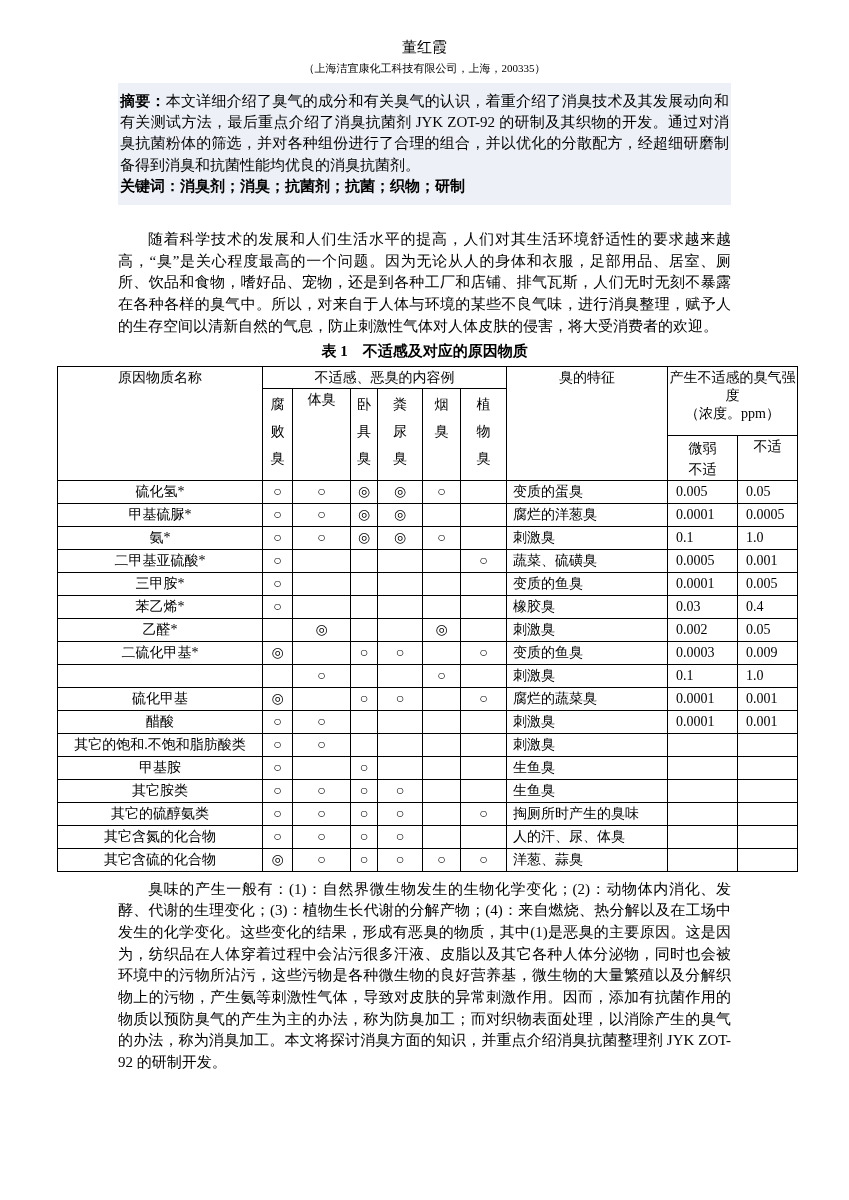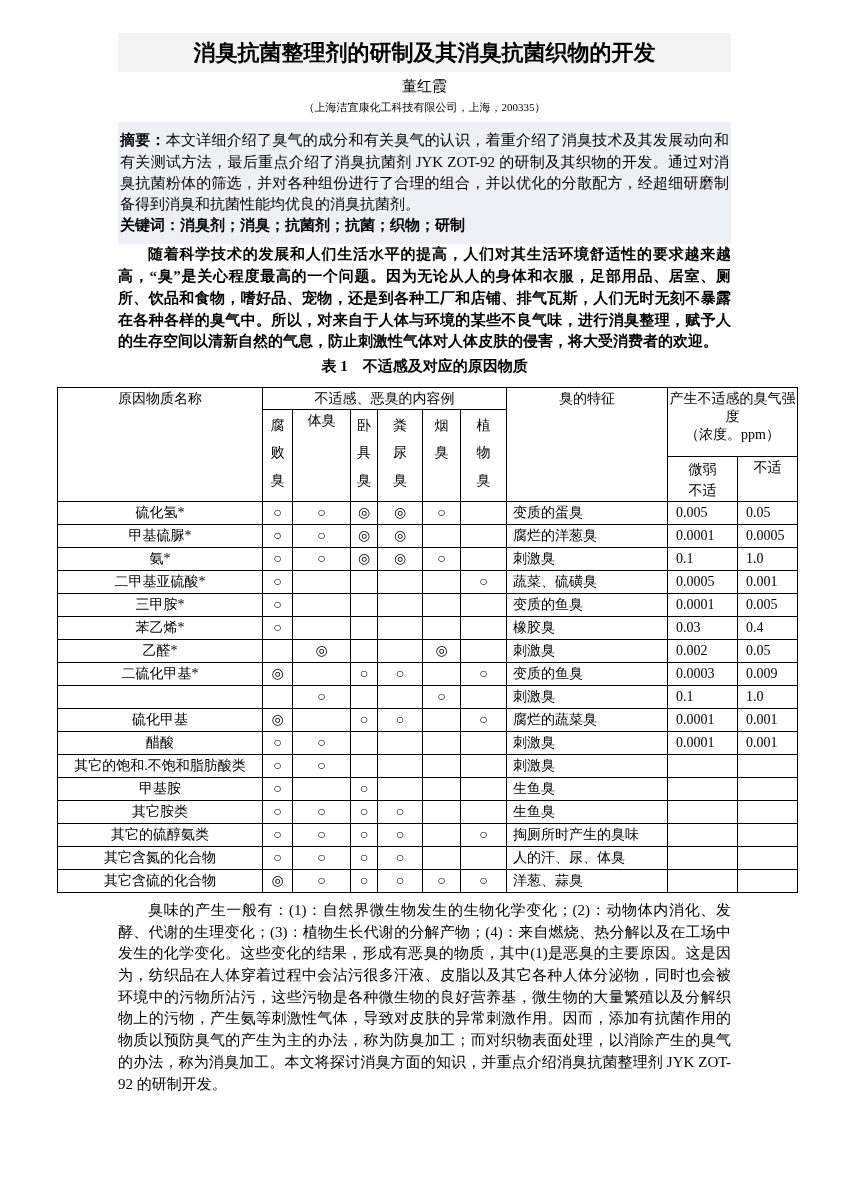--- a/index.html
+++ b/index.html
@@ -9,22 +9,22 @@
     overflow:hidden;box-sizing:border-box;padding-top:33px;
   }
   .title-band{margin:0 118px;text-align:center;padding:7px 0 6px;}
   .title{font-size:22px;font-weight:bold;margin:0;line-height:1.2;}
   .author{text-align:center;font-size:15px;margin-top:5px;}
   .affiliation{text-align:center;font-size:11px;margin-top:4px;}
   .abstract-block{margin:7px 118px 0;padding:8px 2px;font-size:15px;line-height:21.2px;text-align:justify;}
   .abstract-block p{margin:0;}
   .b{font-weight:bold;}
   .body-para{margin:0 118px;font-size:15px;line-height:21.7px;text-align:justify;text-indent:2em;}
-  .para-first{font-weight:bold;}
-  .caption{text-align:center;font-size:15px;font-weight:bold;margin:4px 0 11px;}
+  .para-first{margin-top:24px;}
+  .caption{text-align:center;font-size:15px;font-weight:bold;margin:4px 0 5px;}
   table.tbl{border-collapse:collapse;table-layout:fixed;margin-left:57px;width:740px;font-size:14px;}
   table.tbl th,table.tbl td{border:1px solid #000;padding:0;overflow:hidden;}
   table.tbl th{font-weight:normal;vertical-align:top;padding-top:2px;text-align:center;}
   th.gb{font-weight:bold;}
   tr.hr1{height:22px;}
   tr.hr2{height:47px;}
   tr.hr3{height:43px;}
   .vert{display:inline-block;width:1.06em;word-break:break-all;line-height:1.95;text-align:center;}
   .wrap2{display:inline-block;width:2.15em;word-break:break-all;line-height:1.5;text-align:center;}
   th.lft{text-align:left;padding-left:7px;}
@@ -33,23 +33,20 @@
   .c-mark{text-align:center;font-size:14px;}
   .c-odor{text-align:left;padding-left:6px !important;}
   .c-val{text-align:left;padding-left:8px !important;}
   .closing{margin-top:7px;}
 </style>
 </head>
 <body>
 
 <div class="page">
 
-  <div class="title-band" style="background: rgb(243, 243, 243);">
-    <h1 class="title">消臭抗菌整理剂的研制及其消臭抗菌织物的开发</h1>
-  </div>
 
   <div class="author">董红霞</div>
   <div class="affiliation">（上海洁宜康化工科技有限公司，上海，200335）</div>
 
   <div class="abstract-block" style="background: rgb(237, 241, 247);">
     <p><span class="b">摘要：</span><span>本文详细介绍了臭气的成分和有关臭气的认识，着重介绍了消臭技术及其发展动向和有关测试方法，最后重点介绍了消臭抗菌剂 JYK ZOT-92 的研制及其织物的开发。通过对消臭抗菌粉体的筛选，并对各种组份进行了合理的组合，并以优化的分散配方，经超细研磨制备得到消臭和抗菌性能均优良的消臭抗菌剂。</span></p>
     <p class="b"><span>关键词：</span><span>消臭剂；消臭；抗菌剂；抗菌；织物；研制</span></p>
   </div>
 
   <p class="body-para para-first">随着科学技术的发展和人们生活水平的提高，人们对其生活环境舒适性的要求越来越高，“臭”是关心程度最高的一个问题。因为无论从人的身体和衣服，足部用品、居室、厕所、饮品和食物，嗜好品、宠物，还是到各种工厂和店铺、排气瓦斯，人们无时无刻不暴露在各种各样的臭气中。所以，对来自于人体与环境的某些不良气味，进行消臭整理，赋予人的生存空间以清新自然的气息，防止刺激性气体对人体皮肤的侵害，将大受消费者的欢迎。</p>

